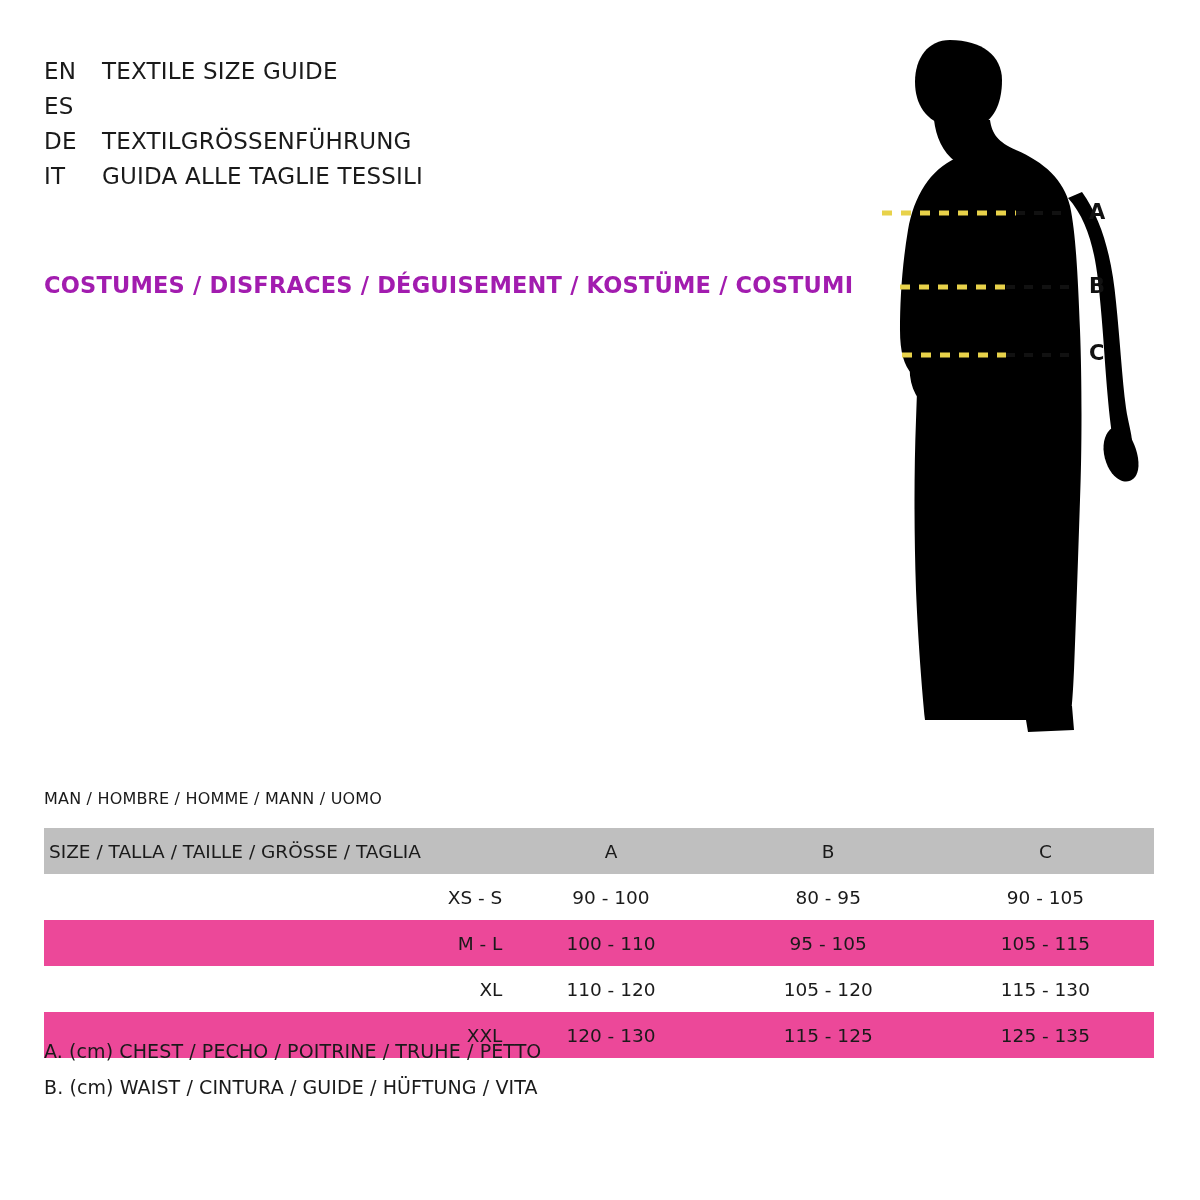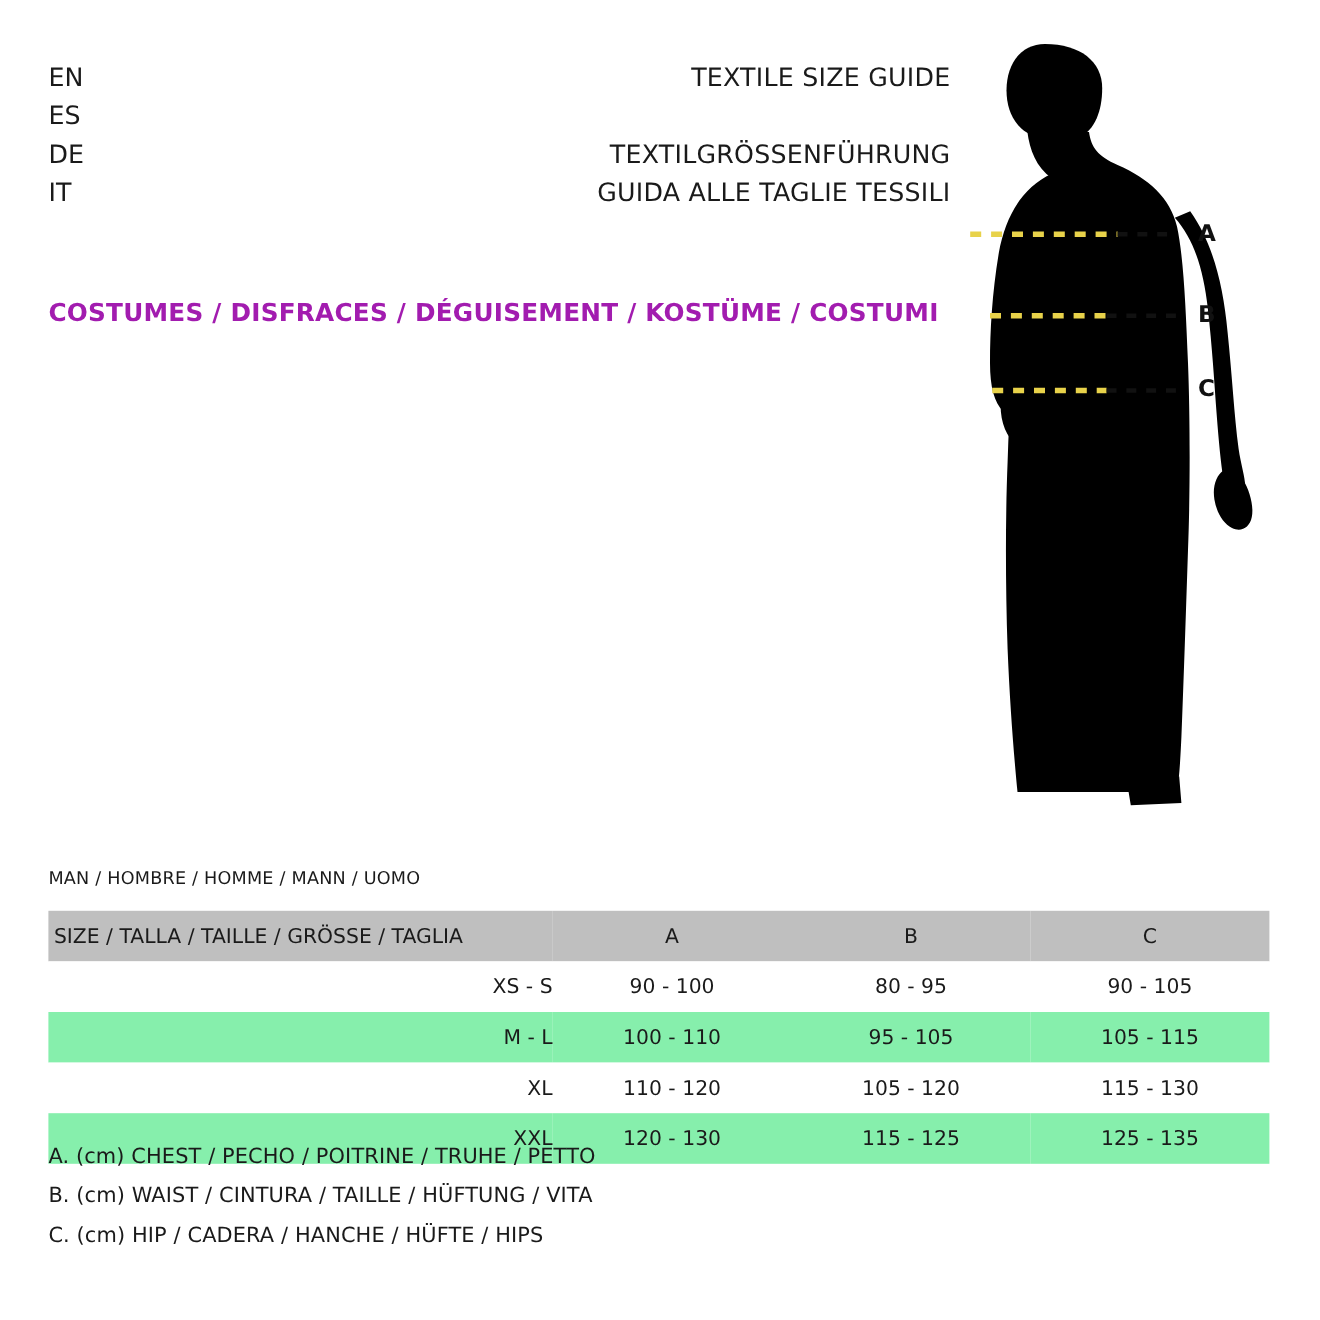--- a/index.html
+++ b/index.html
@@ -35,21 +35,20 @@
     font-size: 23px;
     letter-spacing: 0.2px;
     color: #1a1a1a;
   }
   .lang-code {
     width: 58px;
     flex: 0 0 58px;
   }
   .lang-text {
     flex: 1 1 auto;
-    text-align: right;
   }
   .costumes-line {
     position: absolute;
     left: 44px;
     top: 272px;
     font-size: 22.5px;
     font-weight: bold;
     letter-spacing: 0.2px;
     color: #a21caf;
   }
@@ -111,21 +110,21 @@
   .size-table th.col-m,
   .size-table td.col-m {
     text-align: center;
     width: 218px;
   }
   .size-table tbody td.col-label {
     text-align: right;
     padding-left: 5px;
   }
   .size-table tbody tr.row-odd { background: #ffffff; }
-  .size-table tbody tr.row-even { background: #86efac; margin-top: 20px; }
+  .size-table tbody tr.row-even { background: #ec4899; margin-top: 20px; }
 
   
   .footnotes {
     position: absolute;
     left: 44px;
     top: 1033px;
     width: 900px;
   }
   .footnote {
     font-size: 19px;
@@ -237,17 +236,16 @@
         <td class="col-label">XXL</td>
         <td class="col-m">120 - 130</td>
         <td class="col-m">115 - 125</td>
         <td class="col-m">125 - 135</td>
       </tr>
     </tbody>
   </table>
 
   <div class="footnotes">
     <div class="footnote">A. (cm) CHEST / PECHO / POITRINE / TRUHE / PETTO</div>
-    <div class="footnote">B. (cm) WAIST / CINTURA / TAILLE / HÜFTUNG / VITA</div>
-    <div class="footnote">C. (cm) HIP / CADERA / HANCHE / HÜFTE / HIPS</div>
+    <div class="footnote">B. (cm) WAIST / CINTURA / GUIDE / HÜFTUNG / VITA</div>
   </div>
 
 </div>
 
 </body></html>

